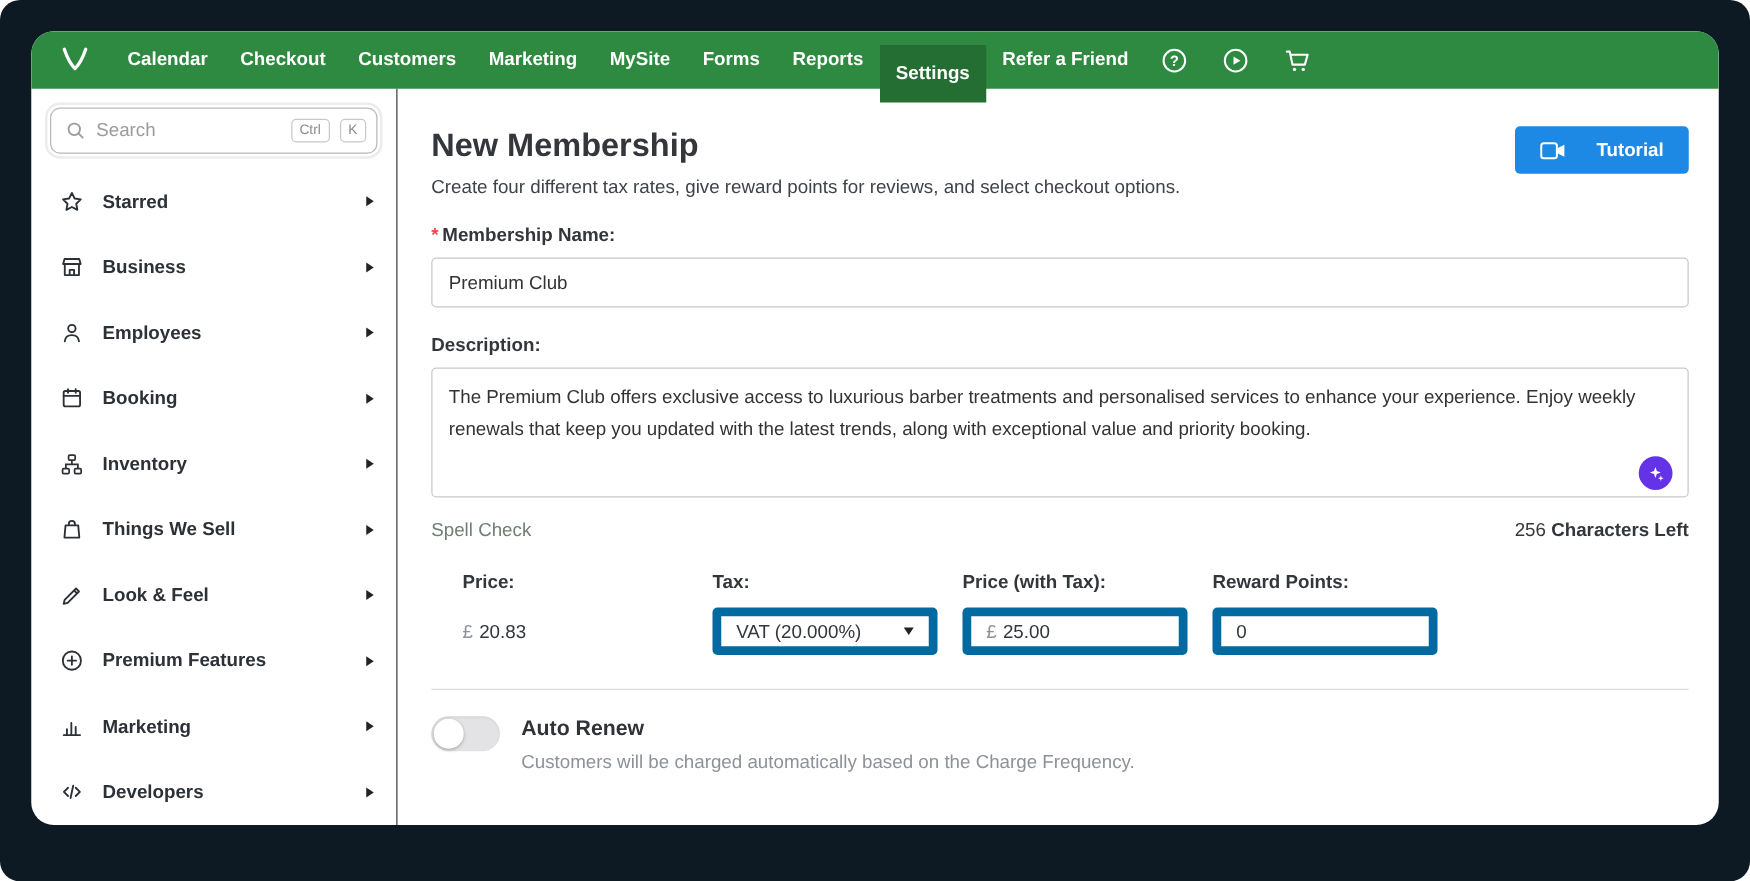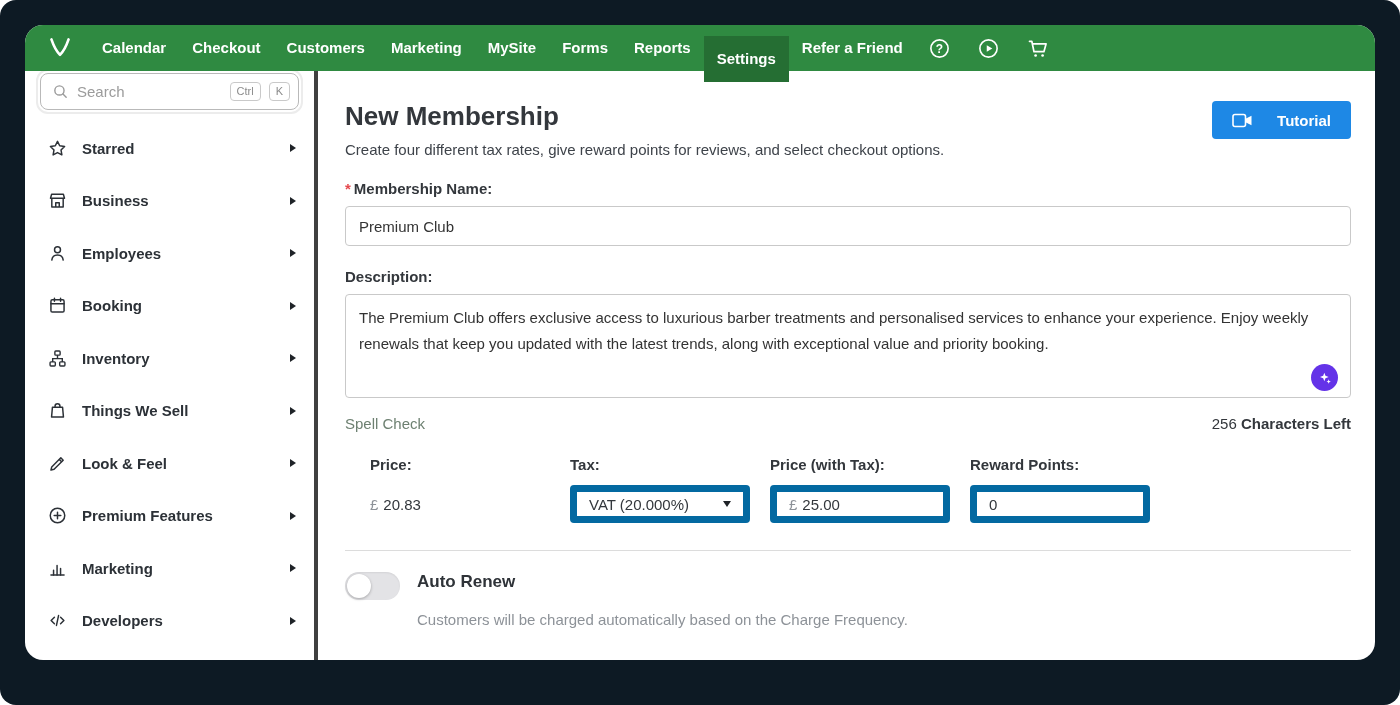--- a/index.html
+++ b/index.html
@@ -10,21 +10,21 @@
   
   .topnav { height:46px; background:#2f8a41; display:flex; align-items:center; padding-left:16px; flex-shrink:0; }
   .logo { width:38px; height:38px; display:flex; align-items:center; justify-content:center; margin-right:10px; cursor:pointer; }
   .nav-item { height:46px; line-height:46px; padding:0 13px; color:#fff; font-size:15px; font-weight:600; cursor:pointer; white-space:nowrap; }
   .nav-item.active { background:#256e33;margin-top:21px; }
   .nav-icons { display:flex; align-items:center; gap:25px; margin-left:12px; }
   .nav-icon { width:24px; height:24px; cursor:pointer; display:flex; align-items:center; justify-content:center; }
 
   
   .app-body { flex:1; display:flex; min-height:0; }
-  .sidebar { width:293px; flex-shrink:0; border-right:4px solid #404040; padding-top:2px; overflow:hidden; }
+  .sidebar { width:293px; flex-shrink:0; border-right:1px solid #404040; padding-top:15px; overflow:hidden; }
   .search-wrap { margin:0 15px 12px 15px; height:37px; border:1px solid #b9b9b9; border-radius:8px; outline:2px solid #ececec; outline-offset:2px; display:flex; align-items:center; padding:0 8px 0 11px; gap:8px; background:#fff; }
   .search-wrap input { border:none; outline:none; flex:1; min-width:0; font-size:15px; color:#333; font-family:inherit; }
   .search-wrap input::placeholder { color:#9b9b9b; }
   .keycap { border:1px solid #c9c9c9; border-radius:4px; font-size:11px; color:#8b8b8b; padding:2px 6px; line-height:13px; }
   .menu-item { height:52.5px; display:flex; align-items:center; gap:14px; padding:0 18px 0 21px; cursor:pointer; }
   .menu-item .mi-label { font-size:15px; font-weight:700; color:#2c3137; }
   .menu-item .icon { width:22px; height:22px; display:flex; align-items:center; justify-content:center; }
   .chev { margin-left:auto; width:0; height:0; border-left:6px solid #1f2328; border-top:4.5px solid transparent; border-bottom:4.5px solid transparent; }
 
   
@@ -54,21 +54,21 @@
   .cur { color:#8d9298; margin-right:5px; }
   .box { height:38px; border:7px solid #0369a1; border-radius:4px; display:flex; align-items:center; padding:0 12px; font-size:15px; color:#33373c; background:#fff; cursor:pointer; }
   .box input { border:none; outline:none; font-size:15px; color:#33373c; font-family:inherit; width:100%; min-width:0; }
   .caret { margin-left:auto; width:0; height:0; border-top:6px solid #1f2328; border-left:4.5px solid transparent; border-right:4.5px solid transparent; }
 
   .divider { border:none; border-top:1px solid #dcdcdc; margin:27px 0 0 0; }
 
   .autorenew { display:flex; gap:17px; margin-top:21px; align-items:flex-start; }
   .toggle { width:55px; height:28px; border-radius:14px; background:#e3e3e6; position:relative; flex-shrink:0; cursor:pointer; box-shadow:inset 0 1px 2px rgba(0,0,0,.07); }
   .knob { position:absolute; left:2px; top:2px; width:24px; height:24px; border-radius:50%; background:#fff; box-shadow:0 1px 3px rgba(0,0,0,.28); }
-  .ar-title { font-size:17px; font-weight:700; color:#2f3338; margin-bottom:19px; }
+  .ar-title { font-size:17px; font-weight:700; color:#2f3338; margin-bottom:8px; }
   .ar-desc { font-size:15px; color:#8d9298; }
 
   svg { display:block; }
 </style>
 </head>
 <body>
 
 <div class="frame">
   <div class="app">
 

